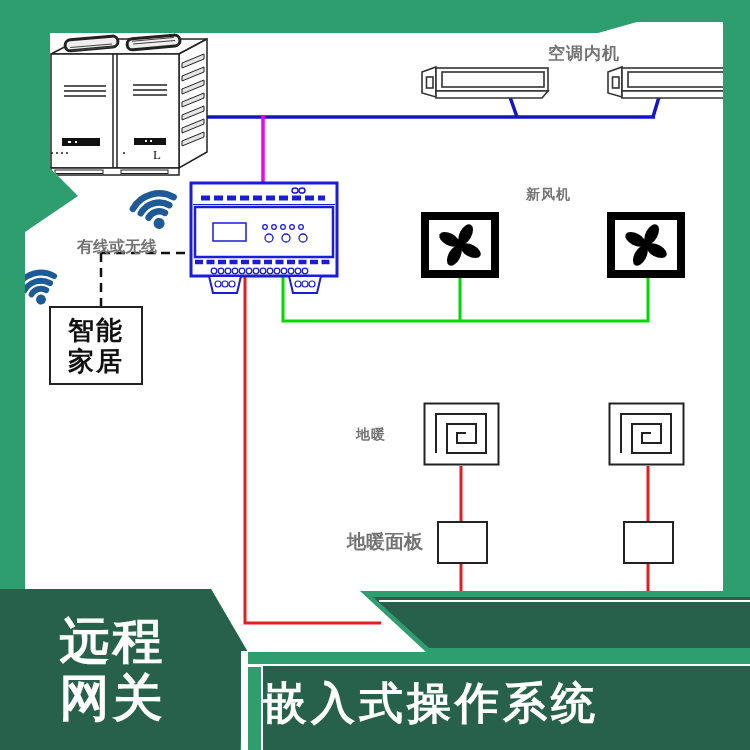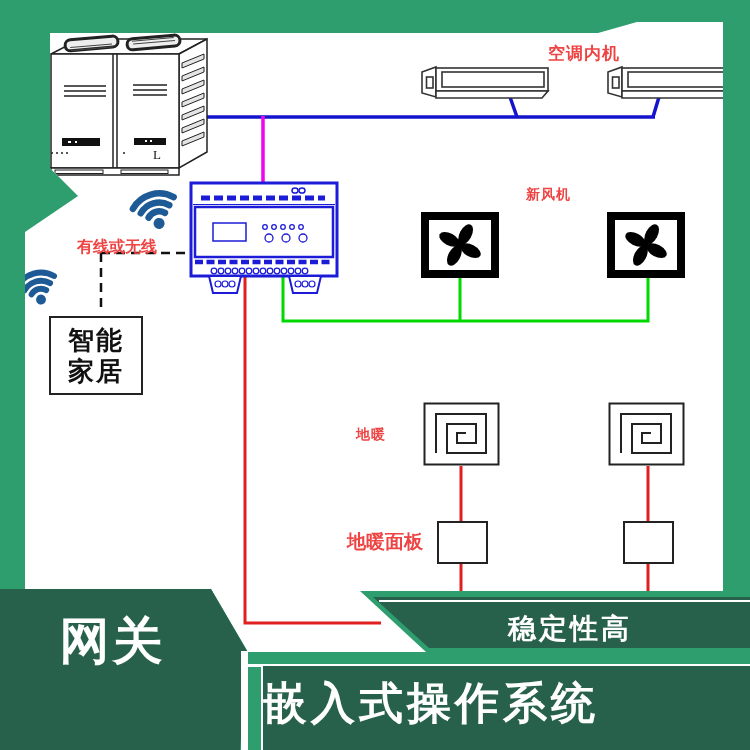--- a/index.html
+++ b/index.html
@@ -4,28 +4,28 @@
 <style>
   html,body{margin:0;padding:0;}
   .stage{position:relative;width:750px;height:750px;background:#2f9e6f;overflow:hidden;
          font-family:"Liberation Sans",sans-serif;}
   .abs{position:absolute;}
   
   .diagram{position:absolute;inset:0;
     clip-path:polygon(50px 33px,598px 33px,637px 22px,723px 22px,723px 592px,363px 592px,
                       429px 652px,248px 652px,211px 589px,25px 589px,25px 232px,78px 196px,50px 168px);
     background:#ffffff;}
-  .lbl{position:absolute;color:#ef4444;font-weight:600;white-space:nowrap;}
+  .lbl{position:absolute;color:#737373;font-weight:600;white-space:nowrap;}
   .white-txt{color:#fff;font-weight:bold;white-space:nowrap;}
   svg{display:block;overflow:visible;}
   
   .frag{position:absolute;left:88px;top:25px;width:118px;height:7px;
     background:
      repeating-linear-gradient(90deg,#161616 0 8px,transparent 8px 12px,#161616 12px 19px,transparent 19px 26px);}
-  .smart-box{position:absolute;left:49px;top:316px;width:90px;height:75px;background:#fff;
+  .smart-box{position:absolute;left:49px;top:306px;width:90px;height:75px;background:#fff;
     border:2.5px solid #222;display:flex;flex-direction:column;align-items:center;justify-content:center;
     font-size:26px;font-weight:700;color:#111;line-height:31px;letter-spacing:2px;}
   
   .block-gateway{position:absolute;inset:0;background:#27604b;
     clip-path:polygon(0px 589px,211px 589px,247px 651px,240px 750px,0px 750px);}
   .gap-left{position:absolute;left:241px;top:651px;width:7px;height:99px;background:#fff;}
   .stab-outer{position:absolute;inset:0;background:#2f9e6f;
     clip-path:polygon(360px 591px,750px 591px,750px 652px,426px 652px);}
   .stab-inner{position:absolute;inset:0;background:#27604b;
     clip-path:polygon(373px 597px,750px 597px,750px 648px,429px 648px);}
@@ -246,18 +246,18 @@
   <div class="stab-inner"></div>
   <div class="stab-line"></div>
 
   <div class="stripe-h"></div>
   <div class="stripe-v"></div>
   <div class="gap-h"></div>
   <div class="gap-v"></div>
   <div class="banner-os"></div>
 
   <div class="white-txt abs" style="left:0;top:613px;width:225px;text-align:center;font-size:50px;line-height:57px;letter-spacing:3px">
+    <div>远程</div>
     <div>网关</div>
   </div>
-  <div class="white-txt abs" style="left:410px;top:610px;width:320px;text-align:center;font-size:28px;letter-spacing:3px">稳定性高</div>
   <div class="white-txt abs" style="left:263px;top:674px;width:487px;text-align:left;font-size:44px;letter-spacing:4px">嵌入式操作系统</div>
 
 </div>
 
 </body></html>

